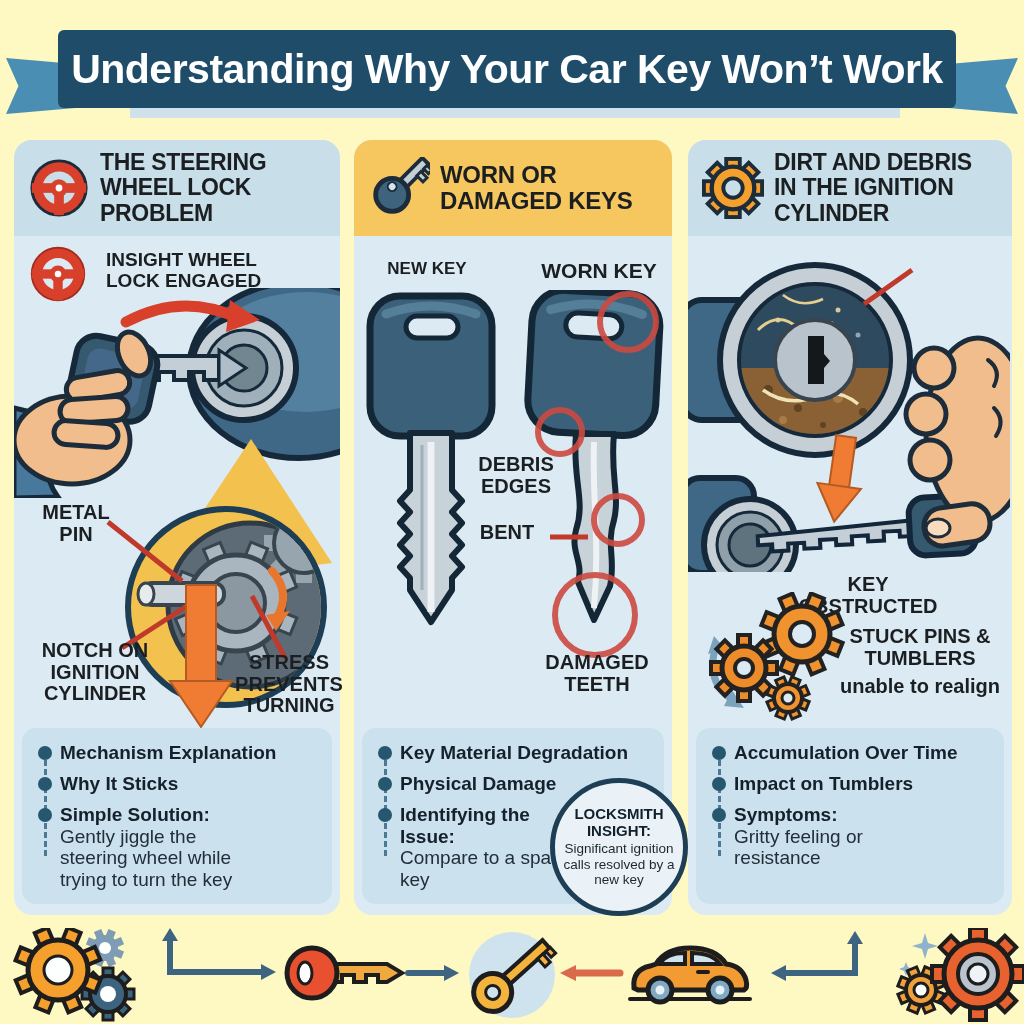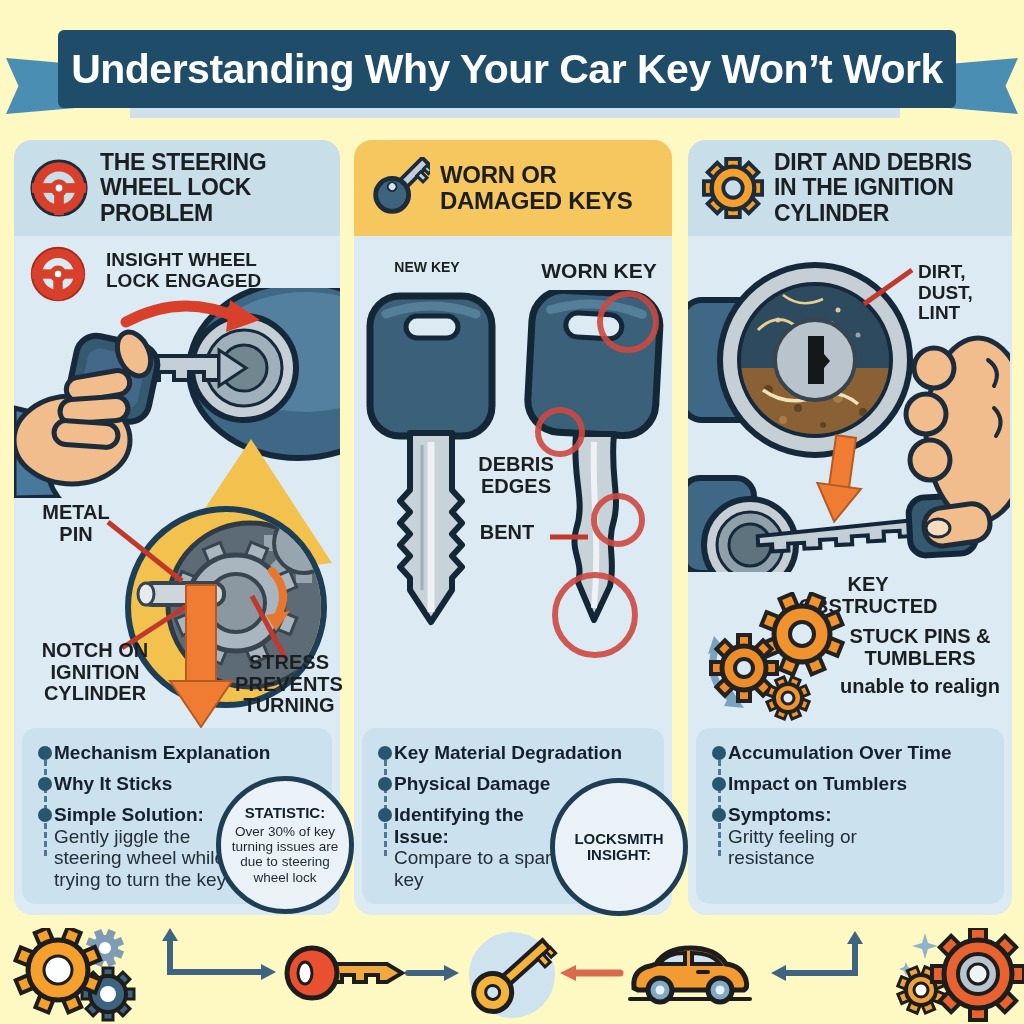--- a/index.html
+++ b/index.html
@@ -24,21 +24,21 @@
   .head-blue{background:#c8dee9;}
   .head-yellow{background:#f6c75f;}
   .col-title{font-size:23px;font-weight:700;line-height:1.1;letter-spacing:-0.3px;color:#1c1f22;}
   .hicon{flex:none;}
   .anno{position:absolute;font-weight:700;color:#1c1f22;text-align:center;line-height:1.08;font-size:20px;}
   .anno-left{text-align:left;}
   
   .panel{position:absolute;left:8px;top:588px;height:176px;background:#cbe1ed;border-radius:14px;
          padding:14px 6px 6px 16px;box-sizing:border-box;}
   .connector{position:absolute;left:22px;top:32px;height:96px;border-left:3px dashed #4a7a95;}
-  .li{display:flex;gap:2px;margin-bottom:9px;position:relative;z-index:1;}
+  .li{display:flex;gap:8px;margin-bottom:9px;position:relative;z-index:1;}
   .dot{width:14px;height:14px;border-radius:50%;background:#27566f;margin-top:4px;flex:none;}
   .li-text{font-size:19px;font-weight:700;color:#15202b;line-height:1.15;}
   .li-text .b{display:block;}
   .li-text .r{display:block;font-weight:400;color:#222e38;}
   .li-last .li-text{max-width:182px;}
   .badge{position:absolute;width:138px;height:138px;border-radius:50%;background:#eaf2f7;
          border:5px solid #1d3e54;box-sizing:border-box;display:flex;flex-direction:column;
          justify-content:center;align-items:center;text-align:center;padding:10px 8px;z-index:2;}
   .badge-title{font-weight:700;font-size:15px;line-height:1.1;color:#10202c;}
   .badge-text{font-size:13.5px;line-height:1.14;color:#1c2730;margin-top:2px;}
@@ -161,41 +161,37 @@
           </div>
       </div>
       <div class="li li-last">
         <span class="dot"></span>
         <div class="li-text">
             <span class="b">Simple Solution:</span>
             <span class="r">Gently jiggle the steering wheel while trying to turn the key</span>
           </div>
       </div>
     </div>
-    <div class="badge" style="left:202px;top:636px">
-      <div class="badge-title">STATISTIC:</div>
-      <div class="badge-text">Over 30% of key turning issues are due to steering wheel lock</div>
-    </div>
   </div>
 
   <div class="col col2">
     <div class="col-head head-yellow">
       <svg class="hicon" width="62" height="62" viewBox="-32 -32 64 64">
         <g transform="rotate(-45)">
           <rect x="3" y="-5" width="36" height="10" fill="#c3ced6" stroke="#1d2c3a" stroke-width="4"></rect>
           <rect x="22" y="4" width="6" height="9" fill="#c3ced6" stroke="#1d2c3a" stroke-width="3"></rect>
           <rect x="32" y="4" width="5" height="7" fill="#c3ced6" stroke="#1d2c3a" stroke-width="3"></rect>
           <circle cx="-10" cy="0" r="17" fill="#3d637d" stroke="#1d2c3a" stroke-width="5"></circle>
           <circle cx="-4" cy="-6" r="4.5" fill="#d5e4ee" stroke="#1d2c3a" stroke-width="2"></circle>
         </g>
       </svg>
       <div class="col-title" style="font-size:24px">WORN OR DAMAGED KEYS</div>
     </div>
 
-    <div class="anno" style="left:18px;top:120px;width:110px;font-size:14px">NEW KEY</div>
+    <div class="anno" style="left:18px;top:120px;width:110px;font-size:17px">NEW KEY</div>
     <div class="anno" style="left:182px;top:120px;width:126px;font-size:21px">WORN KEY</div>
 
     <svg class="abs" style="left:0;top:150px" width="318" height="390" viewBox="0 0 318 390">
       <g>
         <rect x="16" y="6" width="122" height="140" rx="30" fill="#3b607a" stroke="#142737" stroke-width="7"></rect>
         <path d="M32,24 Q77,8 122,24" fill="none" stroke="#557e99" stroke-width="9" stroke-linecap="round"></path>
         <rect x="52" y="26" width="52" height="22" rx="11" fill="#dcebf3" stroke="#142737" stroke-width="5"></rect>
         <path d="M56,143 V200 l-10,11 10,11 -10,11 10,11 -10,11 10,11 -10,11 10,11 V300 L77,332 98,300 V288 l10,-11 -10,-11 10,-11 -10,-11 10,-11 -10,-11 10,-11 -10,-11 V143 Z" fill="#c8d2d9" stroke="#142737" stroke-width="6" stroke-linejoin="round"></path>
         <line x1="77" y1="152" x2="77" y2="322" stroke="#eef2f5" stroke-width="7"></line>
         <line x1="68" y1="155" x2="68" y2="300" stroke="#9fb0bb" stroke-width="3"></line>
@@ -213,20 +209,21 @@
         <circle cx="274" cy="32" r="28"></circle>
         <circle cx="206" cy="142" r="22"></circle>
         <circle cx="264" cy="230" r="24"></circle>
         <circle cx="241" cy="325" r="40"></circle>
       </g>
       <line x1="196" y1="247" x2="234" y2="247" stroke="#c0392b" stroke-width="5"></line>
     </svg>
 
     <div class="anno" style="left:100px;top:314px;width:124px">DEBRIS EDGES</div>
     <div class="anno" style="left:116px;top:382px;width:74px">BENT</div>
+    <div class="anno" style="left:178px;top:512px;width:130px">DAMAGED TEETH</div>
 
     <div class="panel" style="width:302px">
       <div class="connector"></div>
       <div class="li">
         <span class="dot"></span>
         <div class="li-text">
             <span class="b">Key Material Degradation</span>
             <span class="r"></span>
           </div>
       </div>
@@ -240,20 +237,21 @@
       <div class="li li-last">
         <span class="dot"></span>
         <div class="li-text">
             <span class="b">Identifying the Issue:</span>
             <span class="r">Compare to a spare key</span>
           </div>
       </div>
     </div>
     <div class="badge" style="left:196px;top:638px">
       <div class="badge-title">LOCKSMITH INSIGHT:</div>
+      <div class="badge-text">Significant ignition calls resolved by a new key</div>
     </div>
   </div>
 
   <div class="col col3">
     <div class="col-head head-blue">
       <svg class="hicon" width="62" height="62" viewBox="-32 -32 64 64">
         <rect x="-7" y="-30" width="14" height="60" fill="#f5a02c" stroke="#1d2c3a" stroke-width="4" transform="rotate(0)"></rect>
         <rect x="-7" y="-30" width="14" height="60" fill="#f5a02c" stroke="#1d2c3a" stroke-width="4" transform="rotate(45)"></rect>
         <rect x="-7" y="-30" width="14" height="60" fill="#f5a02c" stroke="#1d2c3a" stroke-width="4" transform="rotate(90)"></rect>
         <rect x="-7" y="-30" width="14" height="60" fill="#f5a02c" stroke="#1d2c3a" stroke-width="4" transform="rotate(135)"></rect>
@@ -309,21 +307,20 @@
         <ellipse cx="290" cy="190" rx="52" ry="92" fill="#f2bd8c" stroke="#1d2c3a" stroke-width="5"></ellipse>
         <circle cx="246" cy="128" r="20" fill="#f2bd8c" stroke="#1d2c3a" stroke-width="5"></circle>
         <circle cx="238" cy="174" r="20" fill="#f2bd8c" stroke="#1d2c3a" stroke-width="5"></circle>
         <circle cx="242" cy="220" r="20" fill="#f2bd8c" stroke="#1d2c3a" stroke-width="5"></circle>
         <rect x="236" y="266" width="66" height="38" rx="18" fill="#f2bd8c" stroke="#1d2c3a" stroke-width="5" transform="rotate(-8 268 285)"></rect>
         <ellipse cx="250" cy="288" rx="12" ry="9" fill="#f7dcc0" stroke="#1d2c3a" stroke-width="3"></ellipse>
         <path d="M300,120 q14,10 6,26 M306,168 q12,12 2,28" fill="none" stroke="#1d2c3a" stroke-width="4" stroke-linecap="round"></path>
       </g>
     </svg>
 
-    <div class="anno anno-left" style="left:230px;top:122px;width:76px;font-size:19px">DIRT, DUST, LINT</div>
     <div class="anno" style="left:100px;top:434px;width:160px">KEY OBSTRUCTED</div>
 
     <svg class="abs" style="left:12px;top:452px" width="150" height="130" viewBox="0 0 150 130">
       <path d="M16,54 Q4,92 36,110" fill="none" stroke="#7ba3bd" stroke-width="7"></path>
       <polygon points="8,62 14,44 26,58" fill="#7ba3bd"></polygon>
       <polygon points="24,114 44,116 32,98" fill="#7ba3bd"></polygon>
       <g transform="translate(102,42)">
         <rect x="-7" y="-41" width="14" height="82" fill="#f0922e" stroke="#222" stroke-width="4" transform="rotate(22)"></rect>
         <rect x="-7" y="-41" width="14" height="82" fill="#f0922e" stroke="#222" stroke-width="4" transform="rotate(67)"></rect>
         <rect x="-7" y="-41" width="14" height="82" fill="#f0922e" stroke="#222" stroke-width="4" transform="rotate(112)"></rect>

